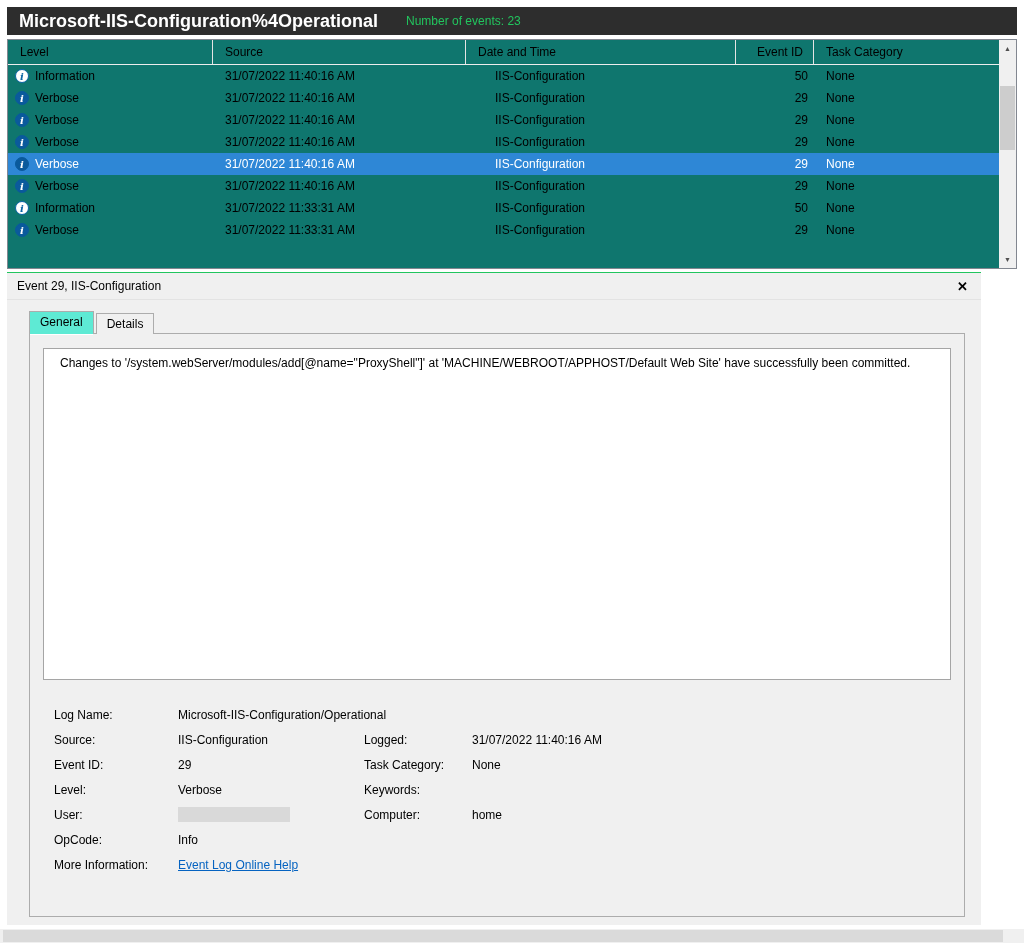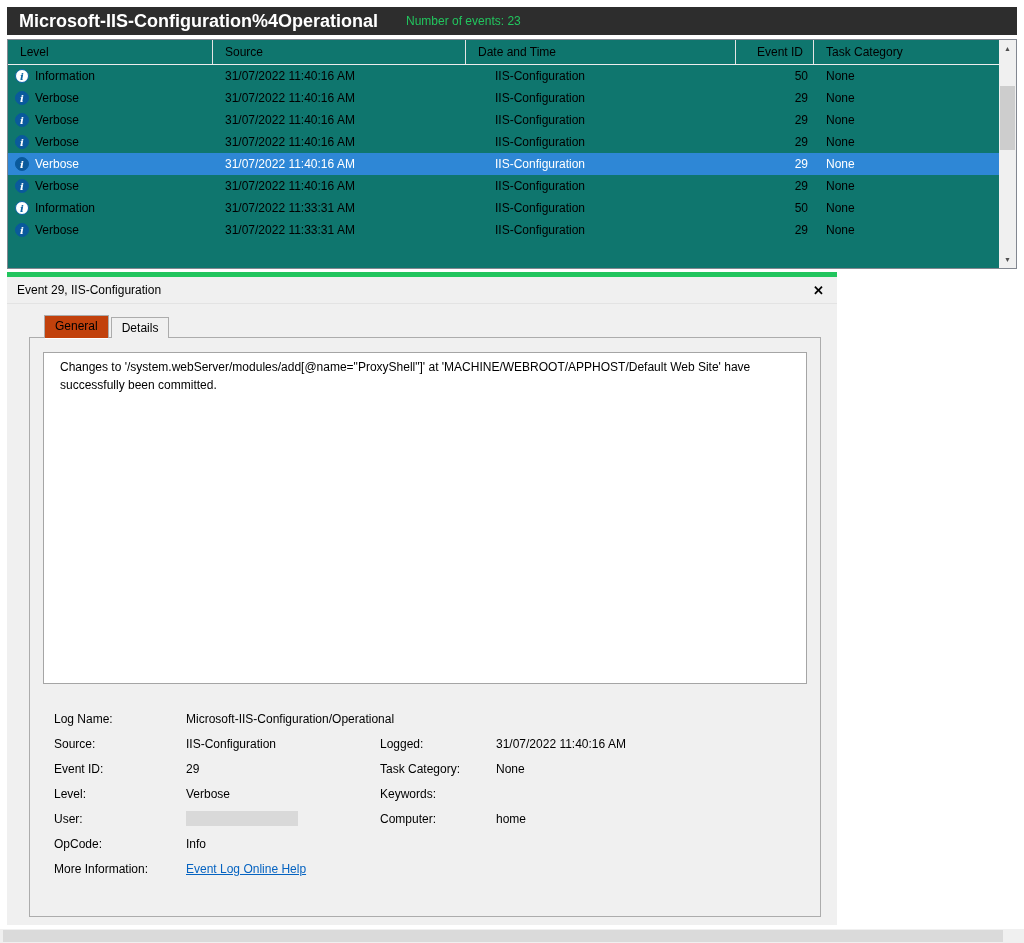--- a/index.html
+++ b/index.html
@@ -51,52 +51,52 @@
   .vscroll .arrow {
     position:absolute; left:0; width:17px; height:17px; color:#505050;
     font-size:7px; display:flex; align-items:center; justify-content:center;
   }
   .vscroll .arrow.up { top:0; }
   .vscroll .arrow.down { bottom:0; }
   .vscroll .thumb { position:absolute; left:1px; right:1px; top:46px; height:64px; background:#cdcdcd; }
 
   
   .preview {
-    position:absolute; left:7px; top:272px; width:830px; height:653px;
-    background:#f0f0f0; border-top:5px solid #22c55e;
+    position:absolute; left:7px; top:272px; width:974px; height:653px;
+    background:#f0f0f0; border-top:1px solid #22c55e;
   }
   .pv-title { height:27px; display:flex; align-items:center; padding:0 10px; border-bottom:1px solid #e3e3e3; }
   .pv-title .txt { color:#000; }
   .pv-close {
     margin-left:auto; width:20px; height:20px; border:none; background:transparent;
     font-size:13px; font-weight:bold; color:#000; cursor:pointer; line-height:20px; text-align:center;
     font-family:"Liberation Sans", sans-serif;
   }
   .tabs { position:absolute; left:22px; top:38px; display:flex; align-items:flex-end; z-index:2; }
   .tab {
     height:21px; padding:3px 10px 0 10px; border:1px solid #acacac; border-bottom:none;
     background:#f0f0f0; margin-right:2px; cursor:default;
   }
-  .tab.active { background:#c2410c; height:23px; position:relative;margin-left:15px; }
+  .tab.active { background:#5eead4; height:23px; position:relative; }
   .tabpage {
     position:absolute; left:22px; right:16px; top:60px; bottom:8px;
     border:1px solid #acacac; background:#f0f0f0;
   }
   .tab.active::after { content:""; position:absolute; left:0; right:0; bottom:-1px; height:1px; background:#fff; }
 
   .message {
     position:absolute; left:13px; right:13px; top:14px; height:332px;
     background:#fff; border:1px solid #a5a5a5; padding:5px 16px;
     line-height:1.5; overflow:hidden;
   }
 
   .fields {
     position:absolute; left:14px; right:13px; top:368px;
     display:grid; grid-template-columns:124px 186px 108px 1fr;
-    grid-auto-rows:25px; align-items:center; column-gap:8px;
+    grid-auto-rows:25px; align-items:center; column-gap:0;
   }
   .fields .lbl, .fields .val { white-space:nowrap; overflow:hidden; padding-left:10px; }
   .fields .span3 { grid-column: 2 / 5; }
   .redact { width:112px; height:15px; background:#d9d9d9; }
   a.link { color:#0563c1; text-decoration:underline; cursor:pointer; }
 
   
   .hscroll { position:absolute; left:0; right:0; bottom:0; height:14px; background:#f0f0f0; }
   .hscroll .thumb { position:absolute; top:1px; bottom:1px; left:3px; width:1000px; background:#dadada; }
 </style>

